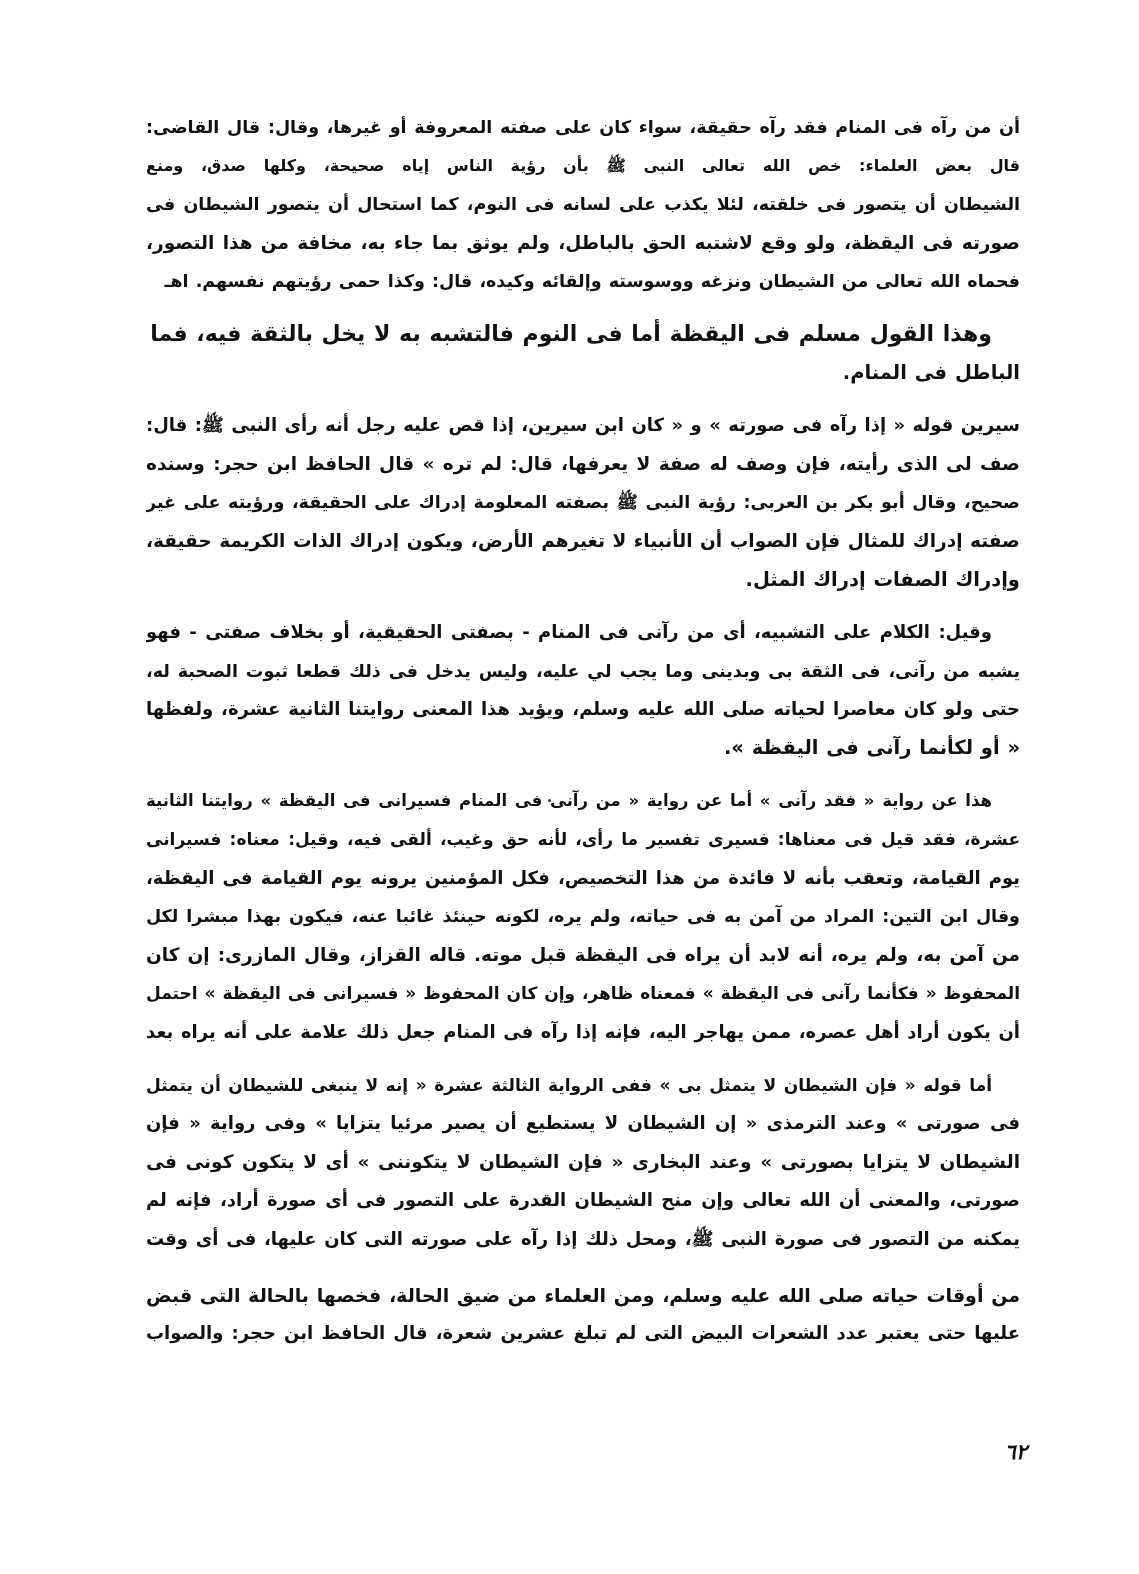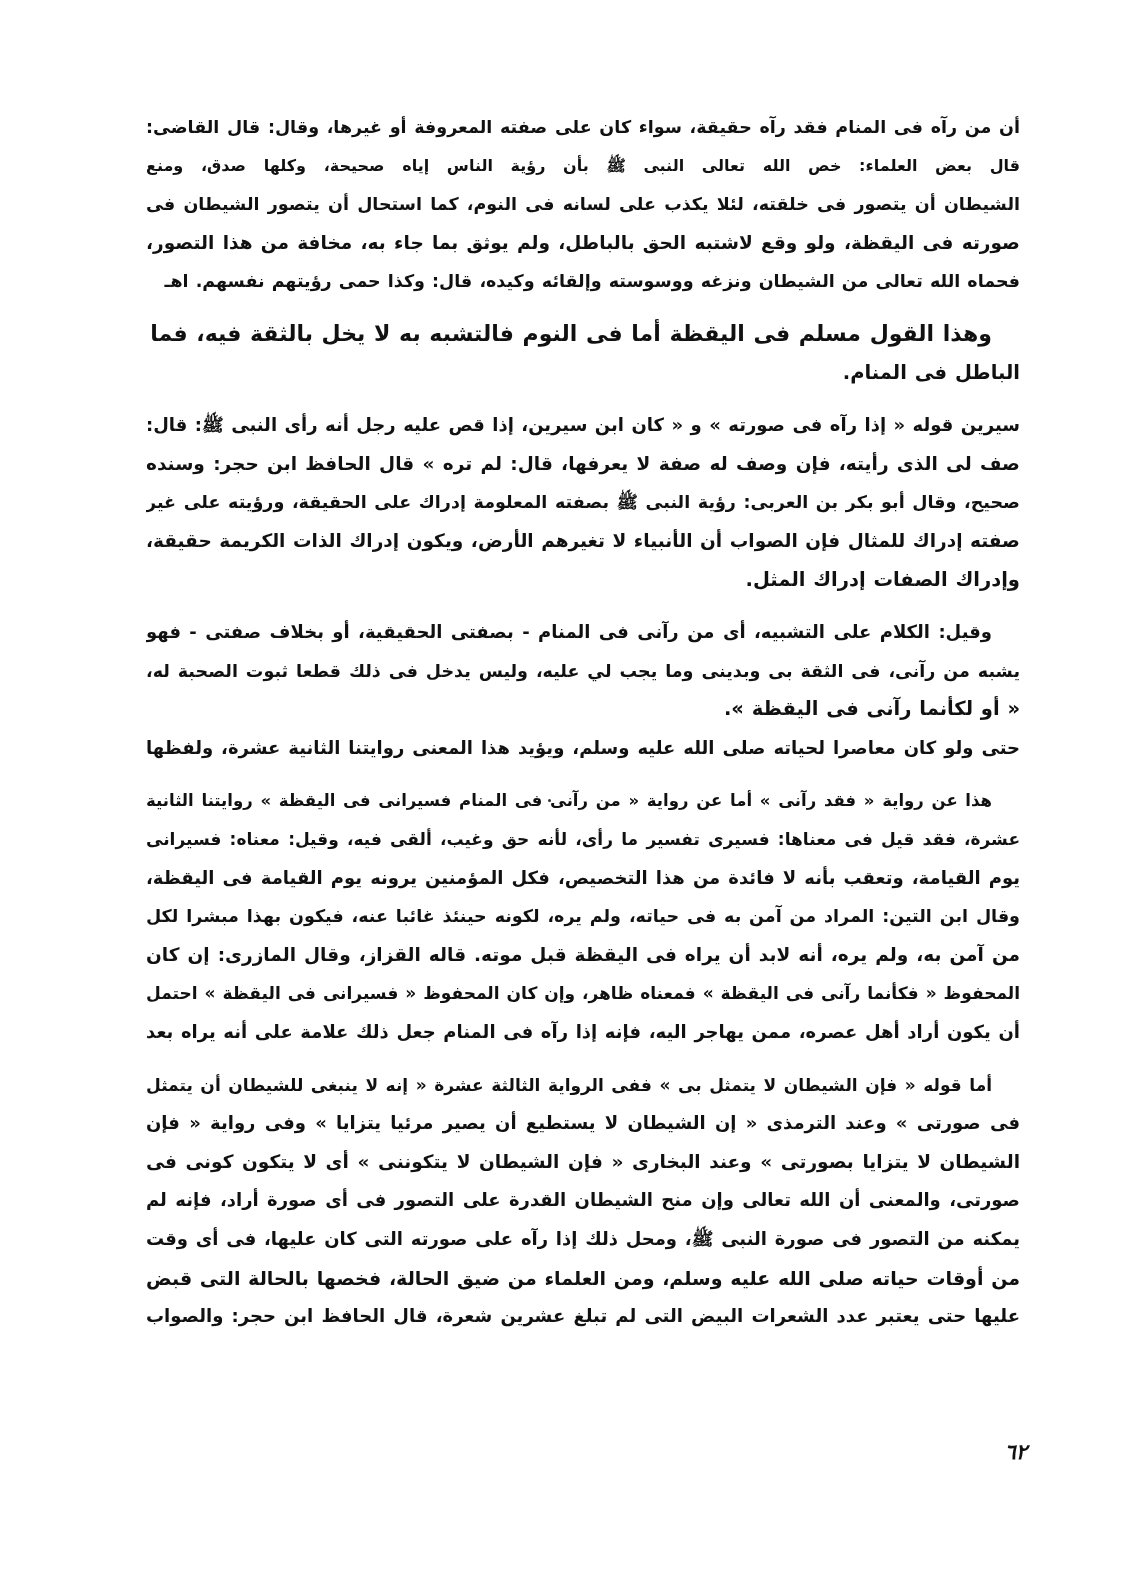--- a/index.html
+++ b/index.html
@@ -83,40 +83,40 @@
     <span class="line" style="font-size: 18px;">سيرين قوله « إذا رآه فى صورته » و « كان ابن سيرين، إذا قص عليه رجل أنه رأى النبى ﷺ: قال:</span>
     <span class="line" style="font-size: 18.5px;">صف لى الذى رأيته، فإن وصف له صفة لا يعرفها، قال: لم تره » قال الحافظ ابن حجر: وسنده</span>
     <span class="line" style="font-size: 17.5px;">صحيح، وقال أبو بكر بن العربى: رؤية النبى ﷺ بصفته المعلومة إدراك على الحقيقة، ورؤيته على غير</span>
     <span class="line" style="font-size: 18.5px;">صفته إدراك للمثال فإن الصواب أن الأنبياء لا تغيرهم الأرض، ويكون إدراك الذات الكريمة حقيقة،</span>
     <span class="line last" style="font-size: 19.5px;">وإدراك الصفات إدراك المثل.</span>
   </div>
 
   <div class="para">
     <span class="line" style="padding-right: 28px; font-size: 18px;">وقيل: الكلام على التشبيه، أى من رآنى فى المنام - بصفتى الحقيقية، أو بخلاف صفتى - فهو</span>
     <span class="line" style="font-size: 17.5px;">يشبه من رآنى، فى الثقة بى وبدينى وما يجب لي عليه، وليس يدخل فى ذلك قطعا ثبوت الصحبة له،</span>
+    <span class="line" style="font-size: 18px;">حتى ولو كان معاصرا لحياته صلى الله عليه وسلم، ويؤيد هذا المعنى روايتنا الثانية عشرة، ولفظها</span>
     <span class="line last" style="font-size: 19.5px;">« أو لكأنما رآنى فى اليقظة ».</span>
-    <span class="line" style="font-size: 18px;">حتى ولو كان معاصرا لحياته صلى الله عليه وسلم، ويؤيد هذا المعنى روايتنا الثانية عشرة، ولفظها</span>
   </div>
 
   <div class="para">
     <span class="line" style="padding-right: 28px; font-size: 16.5px;">هذا عن رواية « فقد رآنى » أما عن رواية « من رآنى فى المنام فسيرانى فى اليقظة » روايتنا الثانية</span>
     <span class="line" style="font-size: 17px;">عشرة، فقد قيل فى معناها: فسيرى تفسير ما رأى، لأنه حق وغيب، ألقى فيه، وقيل: معناه: فسيرانى</span>
     <span class="line" style="font-size: 18px;">يوم القيامة، وتعقب بأنه لا فائدة من هذا التخصيص، فكل المؤمنين يرونه يوم القيامة فى اليقظة،</span>
     <span class="line" style="font-size: 17.5px;">وقال ابن التين: المراد من آمن به فى حياته، ولم يره، لكونه حينئذ غائبا عنه، فيكون بهذا مبشرا لكل</span>
     <span class="line" style="font-size: 18.5px;">من آمن به، ولم يره، أنه لابد أن يراه فى اليقظة قبل موته. قاله القزاز، وقال المازرى: إن كان</span>
     <span class="line" style="font-size: 17px;">المحفوظ « فكأنما رآنى فى اليقظة » فمعناه ظاهر، وإن كان المحفوظ « فسيرانى فى اليقظة » احتمل</span>
     <span class="line" style="font-size: 18px;">أن يكون أراد أهل عصره، ممن يهاجر اليه، فإنه إذا رآه فى المنام جعل ذلك علامة على أنه يراه بعد</span>
   </div>
 
   <div class="para">
     <span class="line" style="padding-right: 28px; font-size: 17px;">أما قوله « فإن الشيطان لا يتمثل بى » ففى الرواية الثالثة عشرة « إنه لا ينبغى للشيطان أن يتمثل</span>
     <span class="line" style="font-size: 18px;">فى صورتى » وعند الترمذى « إن الشيطان لا يستطيع أن يصير مرئيا يتزايا » وفى رواية « فإن</span>
     <span class="line" style="font-size: 18.5px;">الشيطان لا يتزايا بصورتى » وعند البخارى « فإن الشيطان لا يتكوننى » أى لا يتكون كونى فى</span>
     <span class="line" style="font-size: 18px;">صورتى، والمعنى أن الله تعالى وإن منح الشيطان القدرة على التصور فى أى صورة أراد، فإنه لم</span>
     <span class="line" style="font-size: 18px;">يمكنه من التصور فى صورة النبى ﷺ، ومحل ذلك إذا رآه على صورته التى كان عليها، فى أى وقت</span>
-    <span class="line" style="font-size: 19px;">من أوقات حياته صلى الله عليه وسلم، ومن العلماء من ضيق الحالة، فخصها بالحالة التى قبض</span>
+    <span class="line" style="font-size: 19px; margin-top: 17px;">من أوقات حياته صلى الله عليه وسلم، ومن العلماء من ضيق الحالة، فخصها بالحالة التى قبض</span>
     <span class="line" style="font-size: 18px;">عليها حتى يعتبر عدد الشعرات البيض التى لم تبلغ عشرين شعرة، قال الحافظ ابن حجر: والصواب</span>
   </div>
 </div>
 
 <div class="stray-dot"></div>
 
 <div class="page-number">٦٢</div>
 
 </body></html>

